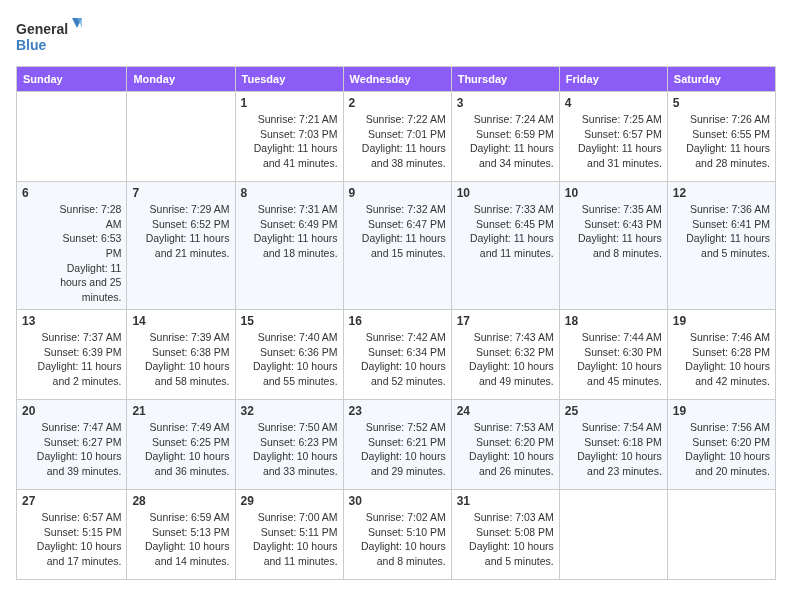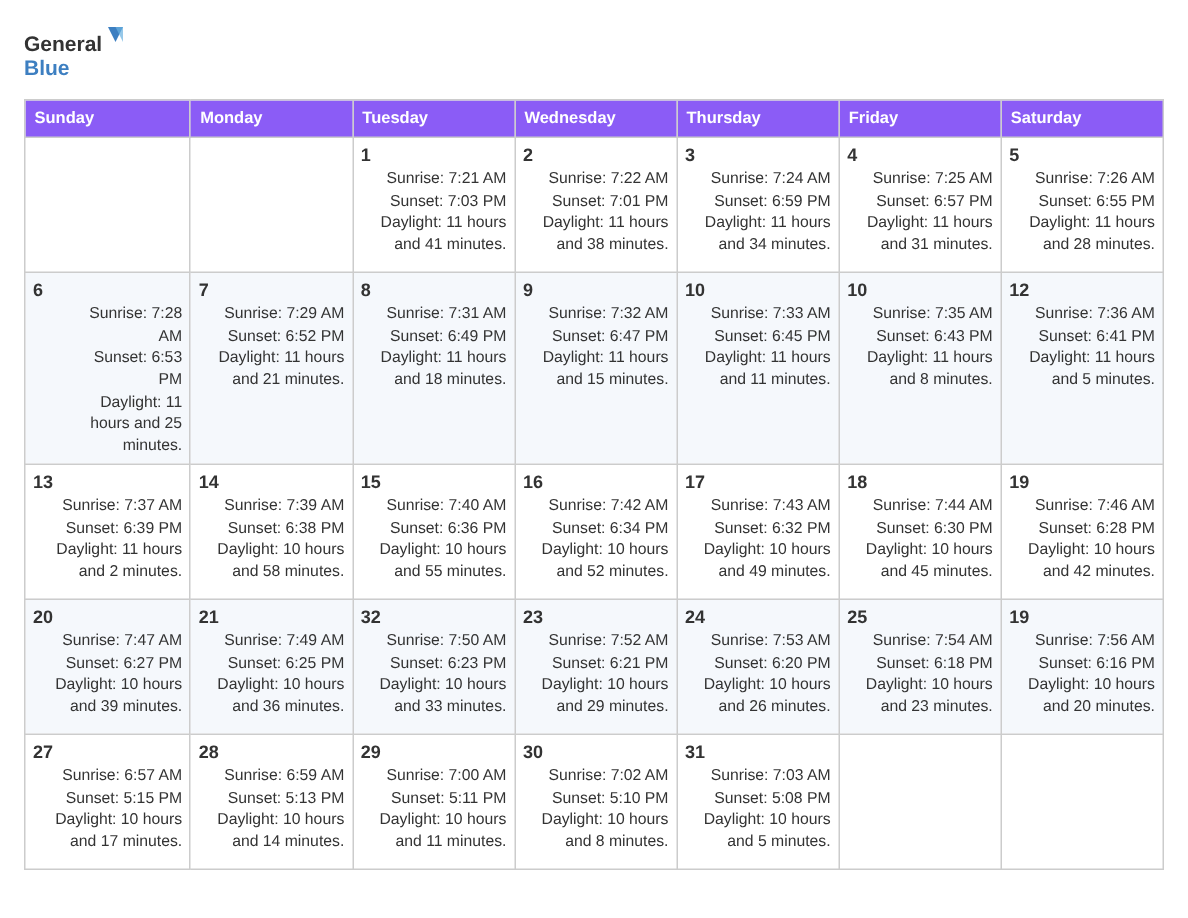--- a/index.html
+++ b/index.html
@@ -263,21 +263,21 @@
         </td>
         <td>
           <span class="day-number">25</span>
           <div class="day-info" style="white-space: pre-line;">Sunrise: 7:54 AM
 Sunset: 6:18 PM
 Daylight: 10 hours and 23 minutes.</div>
         </td>
         <td>
           <span class="day-number">19</span>
           <div class="day-info" style="white-space: pre-line;">Sunrise: 7:56 AM
-Sunset: 6:16 PM
+Sunset: 6:20 PM
 Daylight: 10 hours and 20 minutes.</div>
         </td>
       </tr>
       <tr>
         <td>
           <span class="day-number">27</span>
           <div class="day-info" style="white-space: pre-line;">Sunrise: 6:57 AM
 Sunset: 5:15 PM
 Daylight: 10 hours and 17 minutes.</div>
         </td>

